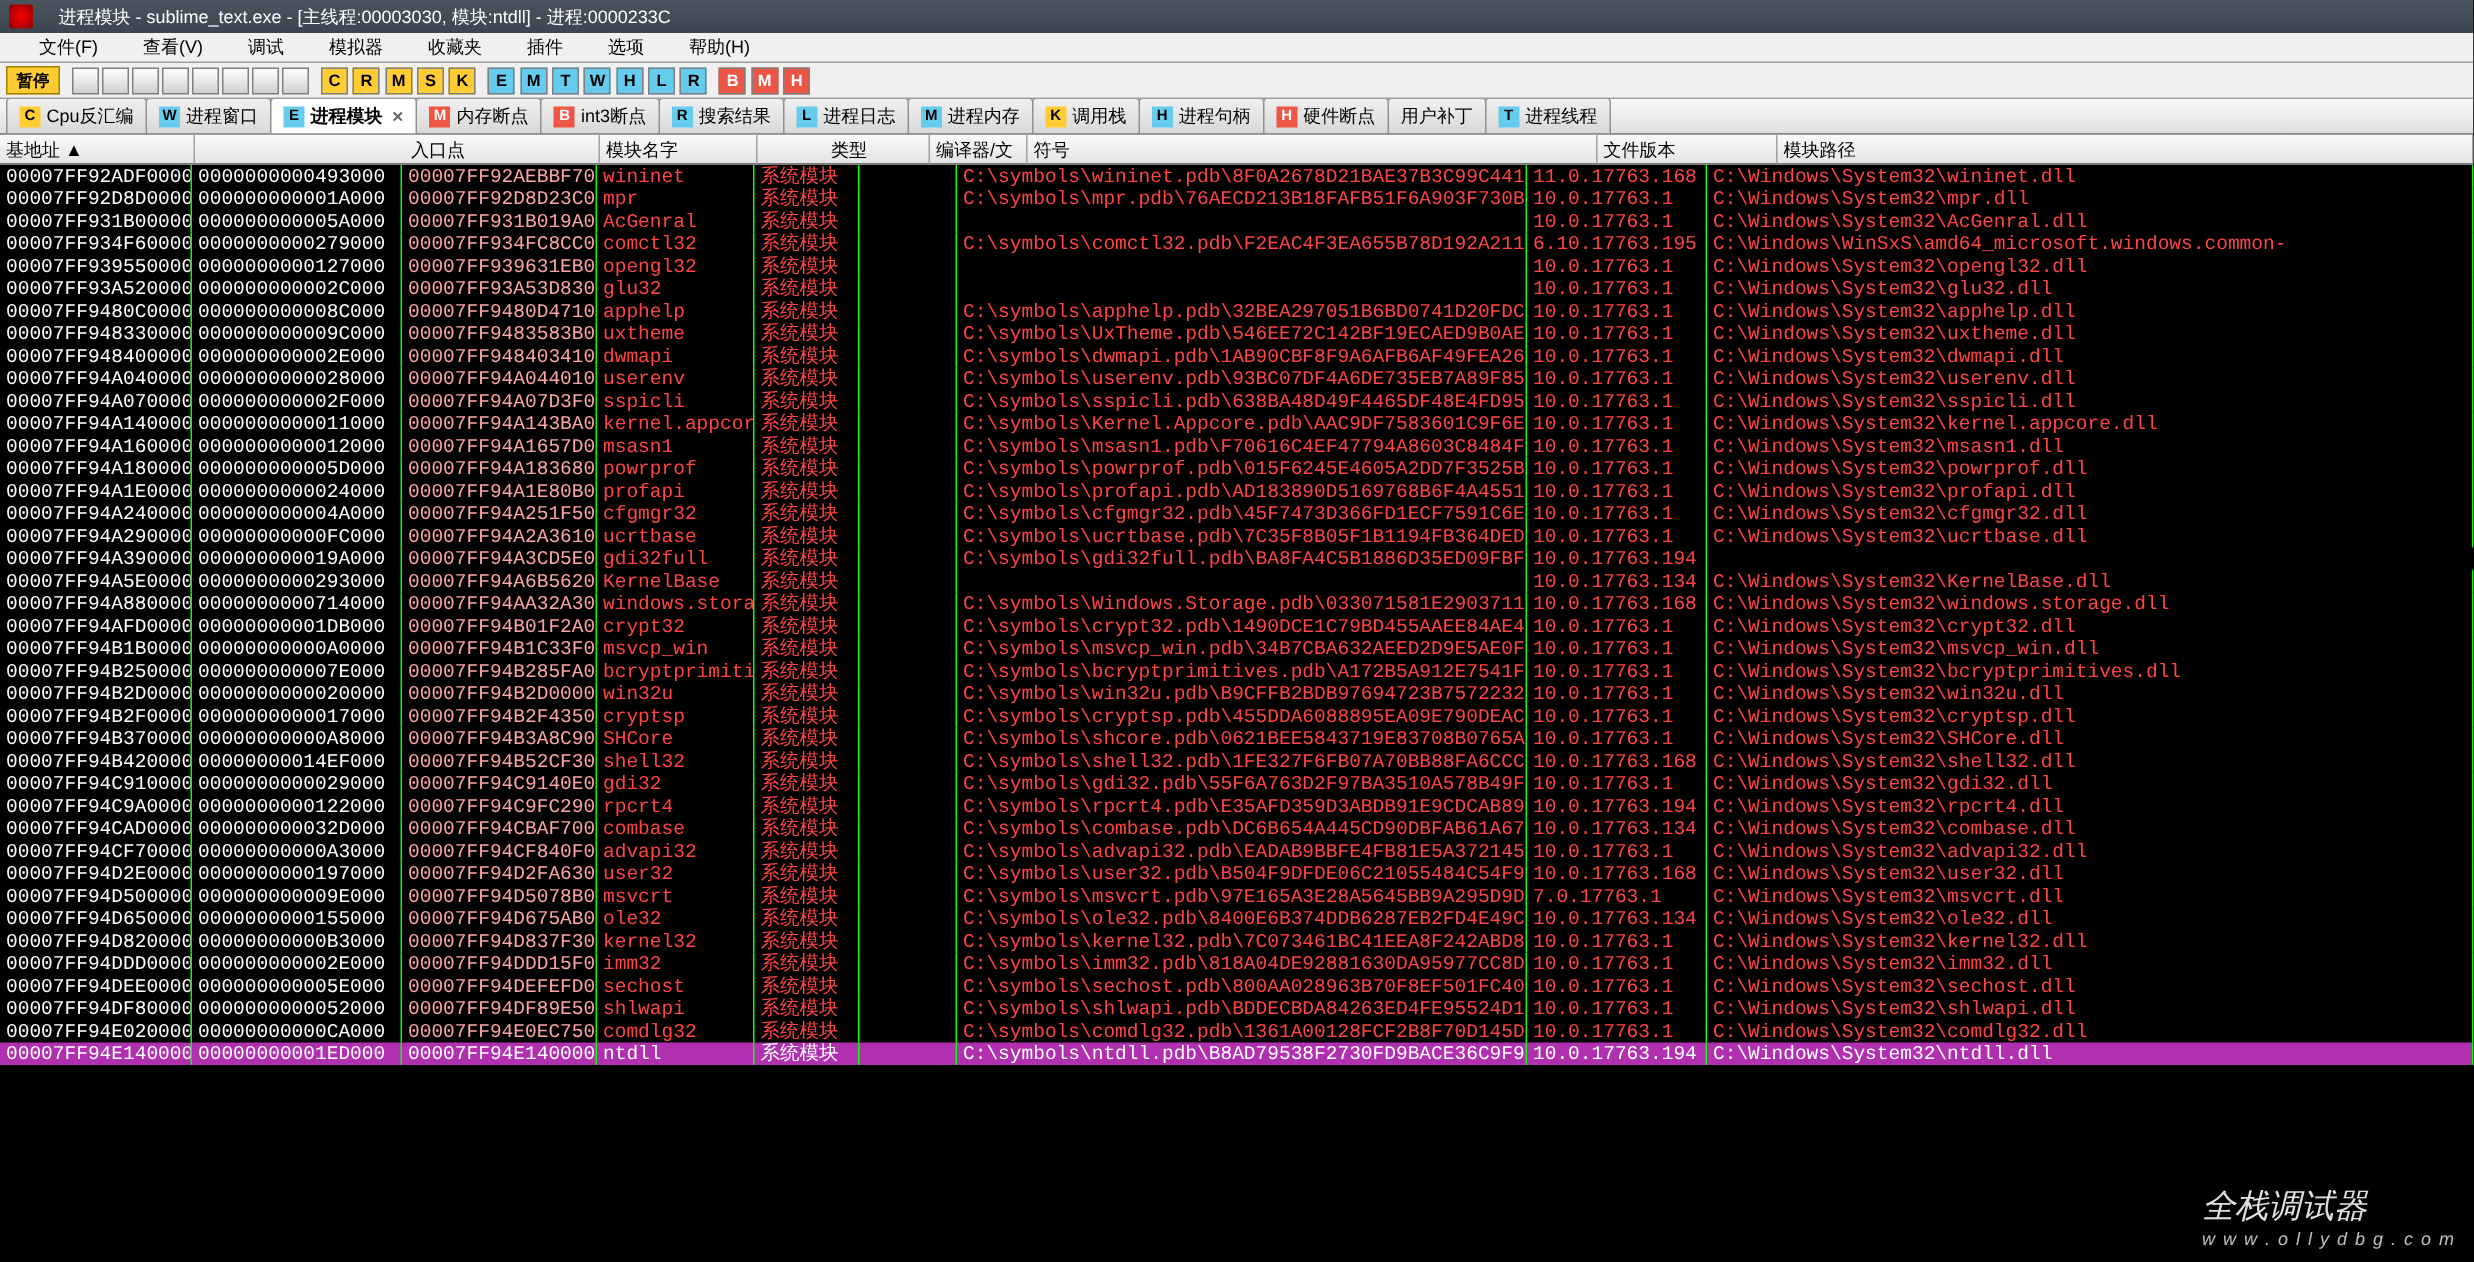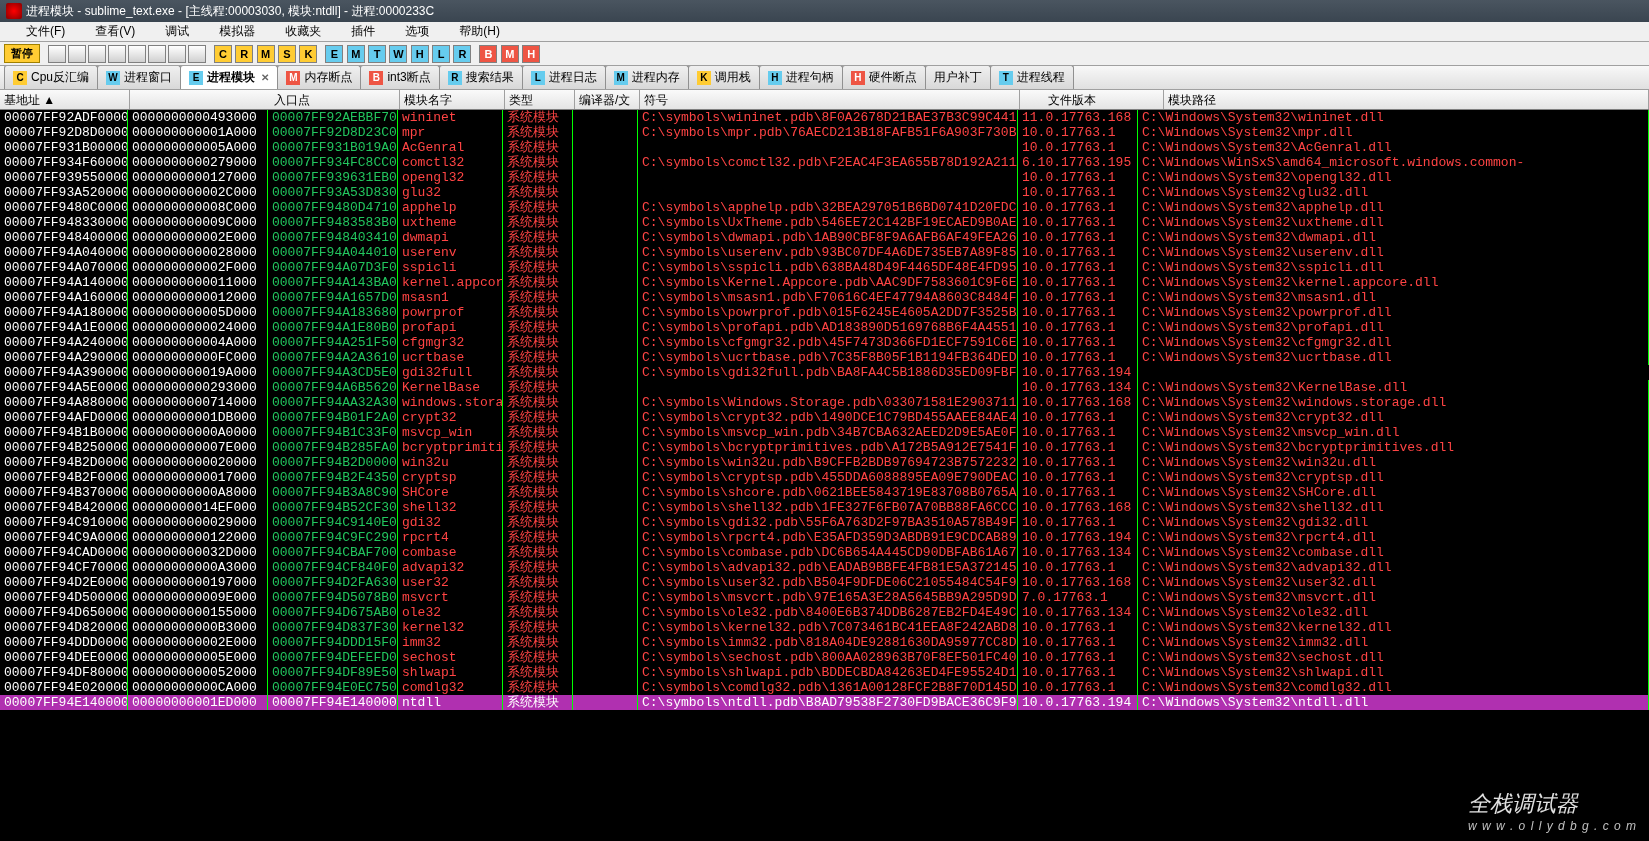--- a/index.html
+++ b/index.html
@@ -1,17 +1,17 @@
 <!DOCTYPE html>
 <html><head>
 <meta charset="utf-8">
 <style>
 * { margin: 0; padding: 0; box-sizing: border-box; }
 body { font-family: "Microsoft YaHei", "SimSun", sans-serif; font-size: 12px; background: #000; overflow: hidden; width: 1649px; height: 841px; position: relative; }
-.titlebar { background: linear-gradient(#4a5560,#3a4550); color: #fff; height: 22px; display: flex; align-items: center; padding: 0 6px; font-size: 12px; }
+.titlebar { background: linear-gradient(#4a5560,#3a4550); color: #fff; height: 22px; display: flex; align-items: center; padding: 0 6px; font-size: 12px; gap: 13px; }
 .titlebar .icon { width: 16px; height: 16px; margin-right: 4px; background: radial-gradient(circle,#f00,#800); border-radius: 2px; }
 .menubar { background: #f0f0f0; height: 20px; display: flex; align-items: center; padding: 0 20px; gap: 18px; border-bottom: 1px solid #a0a0a0; }
 .menubar span { padding: 2px 6px; cursor: default; }
 .toolbar1 { background: #f0f0f0; height: 24px; display: flex; align-items: center; padding: 0 4px; gap: 2px; border-bottom: 1px solid #a0a0a0; }
 .btn-pause { background: #ffcc33; border: 1px solid #a08000; padding: 1px 6px; font-weight: bold; color: #000; font-size: 11px; }
 .tool-icon { width: 18px; height: 18px; border: 1px solid #808080; background: linear-gradient(#fff,#d0d0d0); display: inline-block; }
 .sep { width: 4px; }
 .letter-btn { width: 18px; height: 18px; display: inline-flex; align-items: center; justify-content: center; font-weight: bold; font-size: 11px; border: 1px solid #808080; }
 .yellow { background: #ffcc33; }
 .cyan { background: #66ccee; }
@@ -22,21 +22,21 @@
 .tab .sq { width: 14px; height: 14px; display: inline-flex; align-items: center; justify-content: center; font-size: 10px; font-weight: bold; }
 .tab .close { font-size: 10px; color: #666; margin-left: 2px; }
 .header-row { background: linear-gradient(#fafafa,#e4e4e4); height: 20px; display: flex; border-bottom: 1px solid #808080; font-size: 12px; }
 .header-cell { border-right: 1px solid #a0a0a0; padding: 2px 4px; overflow: hidden; white-space: nowrap; }
 .data-area { font-family: Consolas, "Courier New", monospace; font-size: 13px; line-height: 15px; background: #000; color: #fff; position: relative; }
 .row { display: flex; height: 15px; white-space: nowrap; }
 .row.sel { background: #b030b0; }
 .cell { overflow: hidden; border-right: 1px solid #00ff00; padding: 0 4px; }
 .c-base { width: 128px; color: #fff; }
 .c-size { width: 140px; color: #fff; }
-.c-entry { width: 130px; color: #22c55e; }
+.c-entry { width: 130px; color: #fca5a5; }
 .c-name { width: 105px; color: #ff4444; }
 .c-type { width: 70px; color: #ff4444; }
 .c-comp { width: 65px; }
 .c-sym { width: 380px; color: #ff4444; }
 .c-ver { width: 120px; color: #ff4444; }
 .c-path { flex: 1; color: #ff4444; }
 .row.sel .cell { color: #fff; }
 .watermark { position: absolute; bottom: 8px; right: 12px; font-family: "KaiTi", serif; font-size: 22px; color: #e0e0e0; font-style: italic; text-shadow: 1px 1px 2px #000; }
 .watermark .url { font-size: 12px; font-family: Arial; letter-spacing: 1px; display: block; text-align: right; color: #c0c0c0; }
 </style>
@@ -131,24 +131,24 @@
       <span class="sq cyan">T</span>
       <span>进程线程</span>
     </div>
   </div>
 
 <div class="header-row" id="headers">
     <div class="header-cell" style="width: 130px;">基地址  ▲</div>
     <div class="header-cell" style="width: 140px; margin-top: 27px;">大小</div>
     <div class="header-cell" style="width: 130px;">入口点</div>
     <div class="header-cell" style="width: 105px;">模块名字</div>
-    <div class="header-cell" style="width: 70px;">类型</div>
+    <div class="header-cell" style="width: 70px; margin-left: 45px;">类型</div>
     <div class="header-cell" style="width: 65px;">编译器/文</div>
     <div class="header-cell" style="width: 380px;">符号</div>
-    <div class="header-cell" style="width: 120px; margin-left: 24px;">文件版本</div>
+    <div class="header-cell" style="width: 120px;">文件版本</div>
     <div class="header-cell" style="flex: 1 1 0%;">模块路径</div>
   </div>
 
 <div class="data-area" id="rows">
     <div class="row">
       <div class="cell c-base">00007FF92ADF0000</div>
       <div class="cell c-size">0000000000493000</div>
       <div class="cell c-entry">00007FF92AEBBF70</div>
       <div class="cell c-name">wininet</div>
       <div class="cell c-type">系统模块</div>

